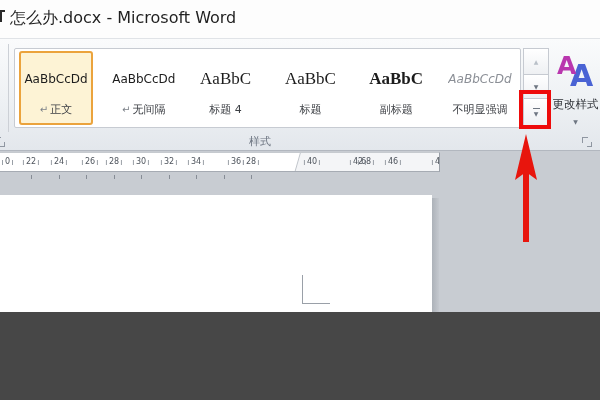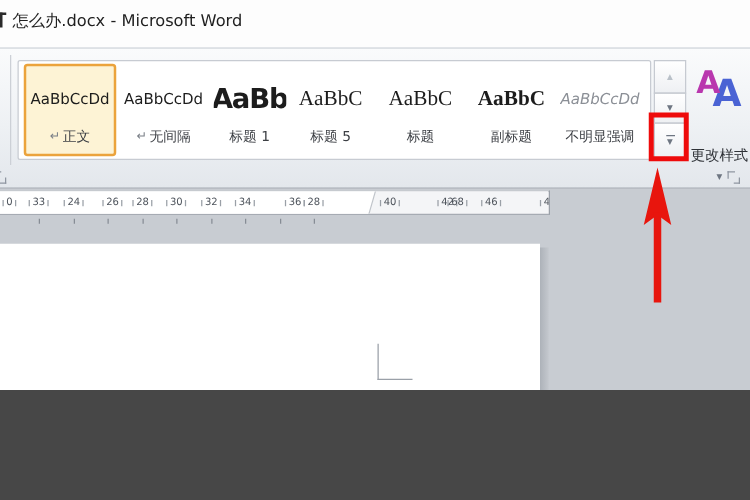--- a/index.html
+++ b/index.html
@@ -4,21 +4,21 @@
 <style>
   * { box-sizing: border-box; }
   html,body { margin:0; padding:0; }
   body {
     width:600px; height:400px; position:relative; overflow:hidden;
     font-family:"DejaVu Sans","Liberation Sans",sans-serif;
     background:#c8ccd2;
   }
   
   .titlebar { position:absolute; left:0; top:0; width:600px; height:38px; background:#fdfdfd; }
-  .title-text { position:absolute; left:10px; top:8px; font-size:13px; color:#1f1f1f; white-space:nowrap; }
+  .title-text { position:absolute; left:10px; top:8px; font-size:16px; color:#1f1f1f; white-space:nowrap; }
   .title-frag { position:absolute; left:0; top:10px; width:5px; height:12px; border-left:2px solid #2a2a2a; border-top:2px solid #2a2a2a; }
   
   .ribbon { position:absolute; left:0; top:38px; width:600px; height:113px;
     background:linear-gradient(#fafbfc, #eef1f4 55%, #e3e7ec);
     border-top:1px solid #e0e3e7; border-bottom:1px solid #b2b7bf; }
   .group-sep { position:absolute; left:8px; top:5px; width:1px; height:88px; background:#ccd0d6; }
   .gallery { position:absolute; left:14px; top:9px; width:507px; height:80px;
     background:#fff; border:1px solid #c7cbd2; border-radius:2px;
     display:flex; justify-content:space-between; align-items:stretch; padding:2px 4px; }
   .gitem { display:flex; flex-direction:column; justify-content:center; align-items:center;
@@ -40,21 +40,21 @@
     font-size:6px; line-height:6px; color:#6e7682; }
   .sbtn.up   { height:27px; color:#b9c0c8; }
   .sbtn.down { height:25px; }
   .sbtn.more { height:29px; }
   .more-bar { display:block; width:7px; border-top:1px solid #6e7682; margin-bottom:2px; }
   
   .change-styles { position:absolute; left:551px; top:10px; width:49px; height:116px; text-align:center; }
   .aa-wrap { position:relative; height:46px; margin-top:2px; }
   .aa1 { position:absolute; left:6px; top:0; font-weight:bold; font-size:25px; color:#b937ae; z-index:2; }
   .aa2 { position:absolute; left:19px; top:7px; font-weight:bold; font-size:30px; color:#4a63d4; }
-  .cs-label { font-size:11.5px; color:#2f3237; margin-top:20px; white-space:nowrap; }
+  .cs-label { font-size:11.5px; color:#2f3237; margin-top:0; white-space:nowrap; }
   .cs-caret { font-size:6px; color:#6e7682; margin-top:6px; }
   .group-title { position:absolute; left:0; top:95px; width:520px; text-align:center; font-size:11px; color:#6c7480; }
   .launcher { position:absolute; width:10px; height:10px; }
   .launcher i { position:absolute; left:0; top:0; width:6px; height:6px; border-left:1px solid #8f96a1; border-top:1px solid #8f96a1; }
   .launcher b { position:absolute; right:0; bottom:0; width:5px; height:5px; border-right:1px solid #8f96a1; border-bottom:1px solid #8f96a1; }
   .launcher.right { left:582px; top:98px; }
   .launcher.left  { left:-5px; top:98px; }
   
   .ruler { position:absolute; left:0; top:152px; width:440px; height:20px;
     background:#f4f5f7; border-top:1px solid #c6cacf; border-bottom:1px solid #a6abb3;
@@ -98,29 +98,23 @@
         </div>
     </div>
     <div class="gitem" style="width:70px">
       <div class="sample s-body">AaBbCcDd</div>
       <div class="glabel">
           <span class="pmark">↵</span>
           <span>无间隔</span>
         </div>
     </div>
     <div class="gitem" style="width:62px">
-      <div class="sample s-h1">AaBb</div>
-      <div class="glabel">
-          <span>标题 1</span>
-        </div>
-    </div>
-    <div class="gitem" style="width:62px">
       <div class="sample s-serif">AaBbC</div>
       <div class="glabel">
-          <span>标题 5</span>
+          <span>标题 4</span>
         </div>
     </div>
     <div class="gitem" style="width:76px">
       <div class="sample s-serif">AaBbC</div>
       <div class="glabel">
           <span>标题</span>
         </div>
     </div>
     <div class="gitem" style="width:64px">
       <div class="sample s-serifb">AaBbC</div>
@@ -151,34 +145,35 @@
 
   <div class="change-styles">
     <div class="aa-wrap">
       <span class="aa1">A</span>
       <span class="aa2">A</span>
     </div>
     <div class="cs-label">更改样式</div>
     <div class="cs-caret">▼</div>
   </div>
 
+  <div class="group-title">样式</div>
   <div class="launcher left">
       <i></i>
       <b></b>
     </div>
   <div class="launcher right">
       <i></i>
       <b></b>
     </div>
 </div>
 
 <div class="ruler">
   <div class="ruler-white"></div>
   <span class="rlabel partial" style="left:2px">0</span>
-  <span class="rlabel" style="left:31px">33</span>
+  <span class="rlabel" style="left:31px">22</span>
   <span class="rlabel" style="left:59px">24</span>
   <span class="rlabel" style="left:90px">26</span>
   <span class="rlabel" style="left:114px">28</span>
   <span class="rlabel" style="left:141px">30</span>
   <span class="rlabel" style="left:169px">32</span>
   <span class="rlabel" style="left:196px">34</span>
   <span class="rlabel" style="left:236px">36</span>
   <span class="rlabel" style="left:251px">28</span>
   <span class="rlabel" style="left:312px">40</span>
   <span class="rlabel" style="left:358px">42</span>

